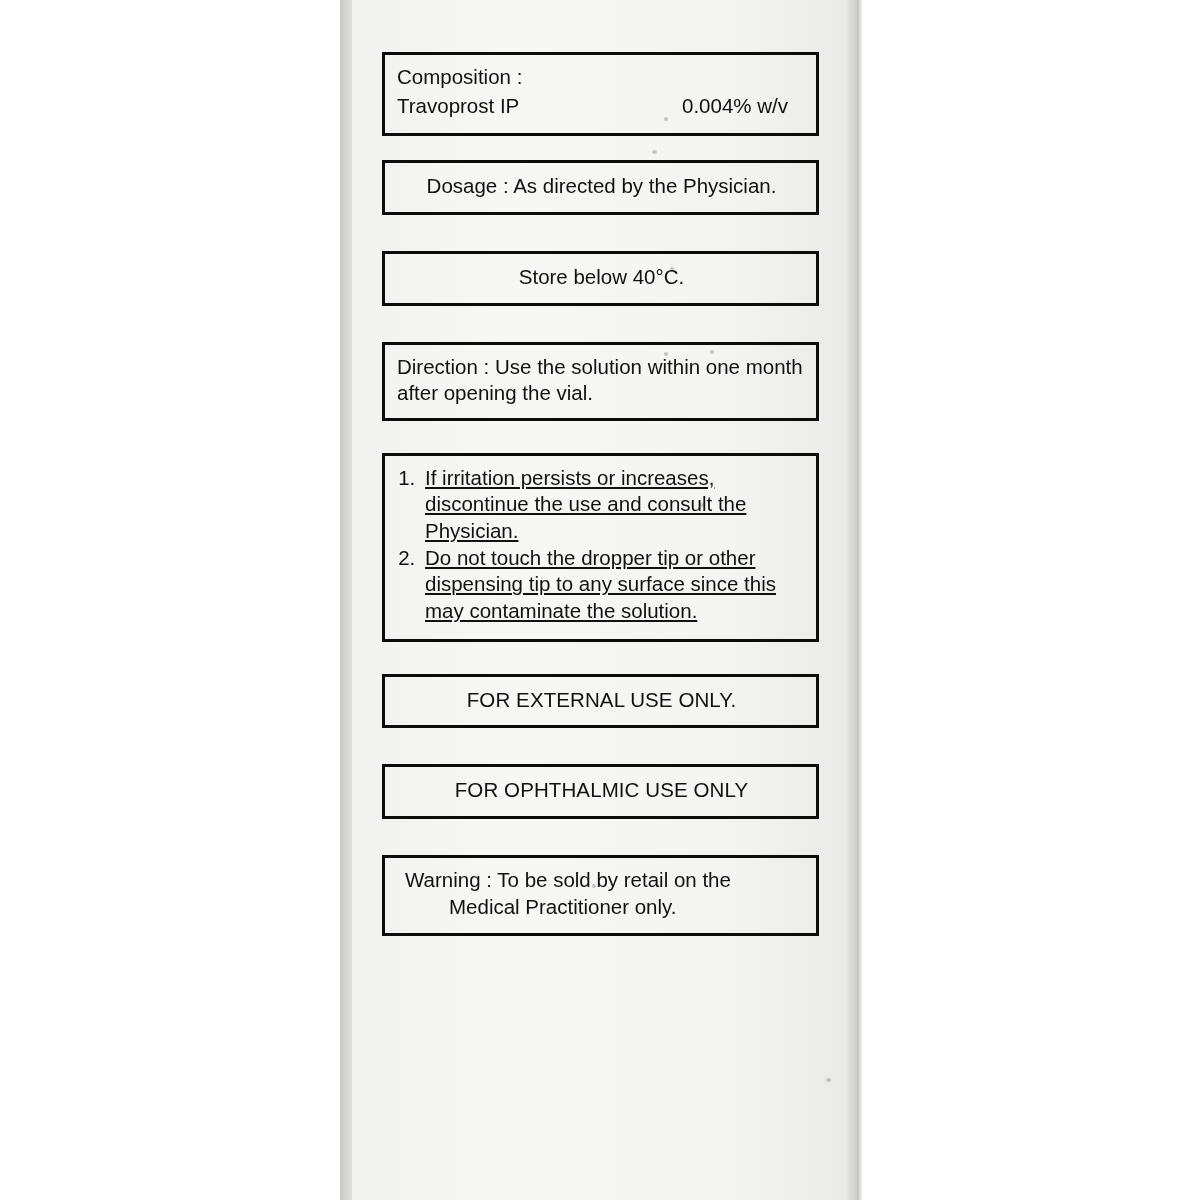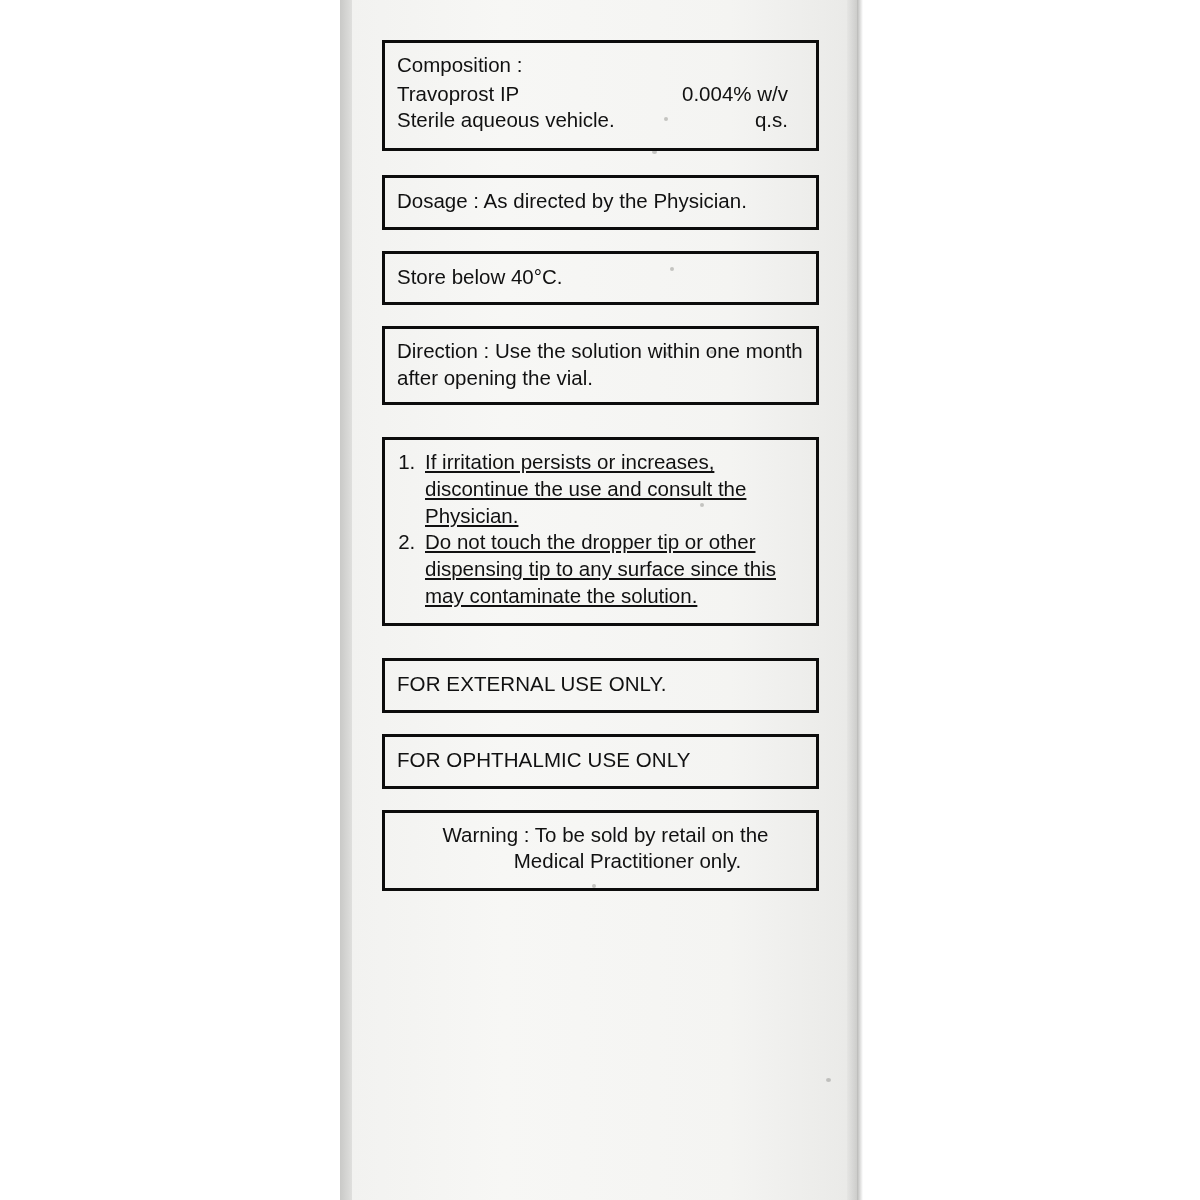--- a/index.html
+++ b/index.html
@@ -49,21 +49,21 @@
     position: absolute;
     left: 857px;
     top: 0;
     width: 6px;
     height: 1200px;
     background: linear-gradient(to right, #b9b9b7, #ffffff);
   }
   .label-stack {
     position: absolute;
     left: 30px;
-    top: 40px;
+    top: 52px;
     width: 437px;
   }
   .box {
     border: 3px solid #0c0c0c;
     background: transparent;
     margin-bottom: 18px;
     padding: 9px 10px 11px 12px;
     color: #111111;
     font-size: 20.5px;
     line-height: 1.30;
@@ -75,36 +75,36 @@
   }
   .row {
     display: flex;
     justify-content: space-between;
     align-items: flex-start;
   }
   .row .left { white-space: pre; }
   .row .right { white-space: pre; padding-right: 18px; }
   .composition { margin-bottom: 24px; padding-bottom: 14px; }
   .composition .title { margin-bottom: 2px; }
-  .gap-lg { margin-bottom: 21px; }
+  .gap-lg { margin-bottom: 36px; text-align: center; }
   .gap-xl { margin-bottom: 32px; }
   .warn-title { margin-bottom: 1px; }
   ol.warn-list {
     margin: 0;
     padding-left: 24px;
     list-style-position: outside;
     text-decoration: underline;
   }
   ol.warn-list li {
     margin: 0 0 0 0;
     padding-left: 4px;
   }
   .caps { letter-spacing: 0.1px; }
   .retail {
-    text-align: center;
+    text-align: left;
     padding-left: 20px;
   }
   .retail .l2, .retail .l3 { padding-left: 44px; }
   .tiny-speck {
     position: absolute;
     background: #9a9a98;
     border-radius: 50%;
     opacity: 0.55;
   }
 </style>
@@ -127,24 +127,20 @@
     <div class="tiny-speck" style="left:240px; top:884px; width:4px; height:4px;"></div>
     <div class="tiny-speck" style="left:474px; top:1078px; width:5px; height:4px;"></div>
 
     <div class="label-stack">
 
       <div class="box composition">
         <div class="title">Composition :</div>
         <div class="row">
           <span class="left">Travoprost IP</span>
           <span class="right">0.004% w/v</span>
-        </div>
-        <div class="row">
-          <span class="left">Sterile aqueous vehicle.</span>
-          <span class="right">q.s.</span>
         </div>
       </div>
 
       <div class="box compact gap-lg">
         <div>Dosage : As directed by the Physician.</div>
       </div>
 
       <div class="box compact gap-lg">
         <div>Store below 40°C.</div>
       </div>

